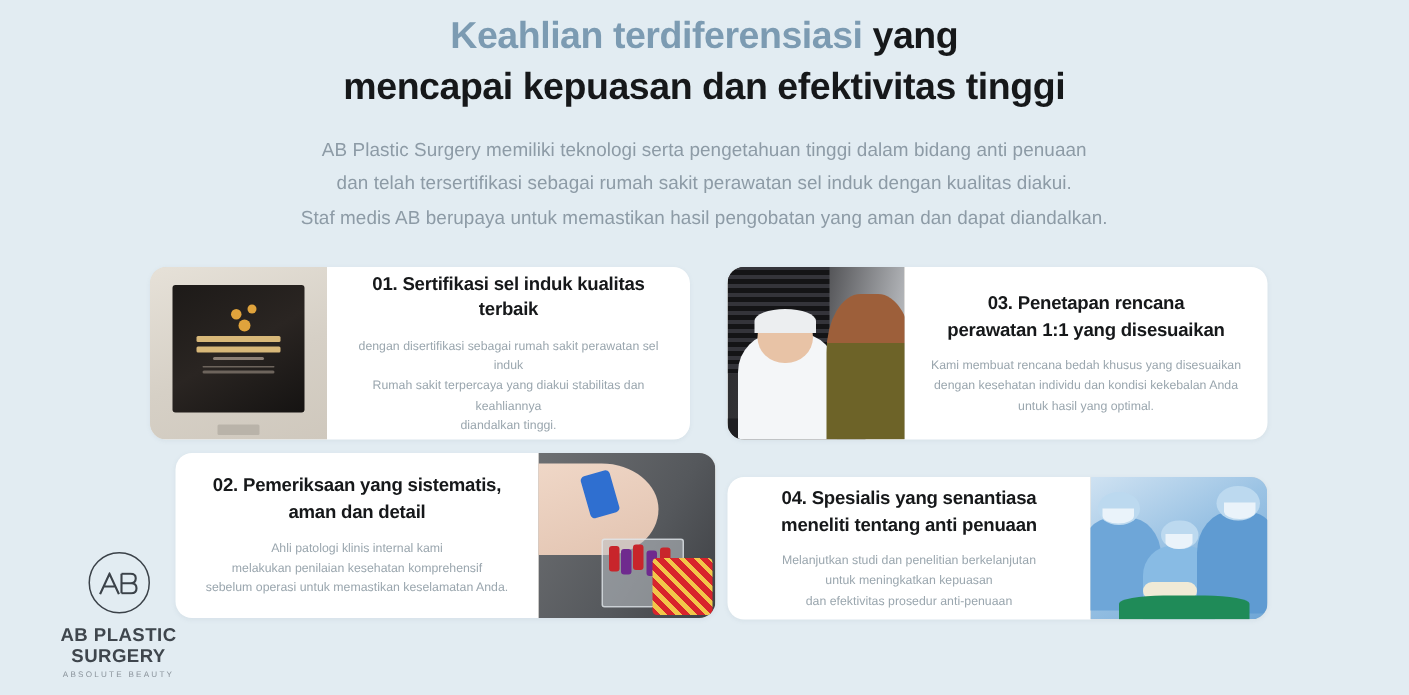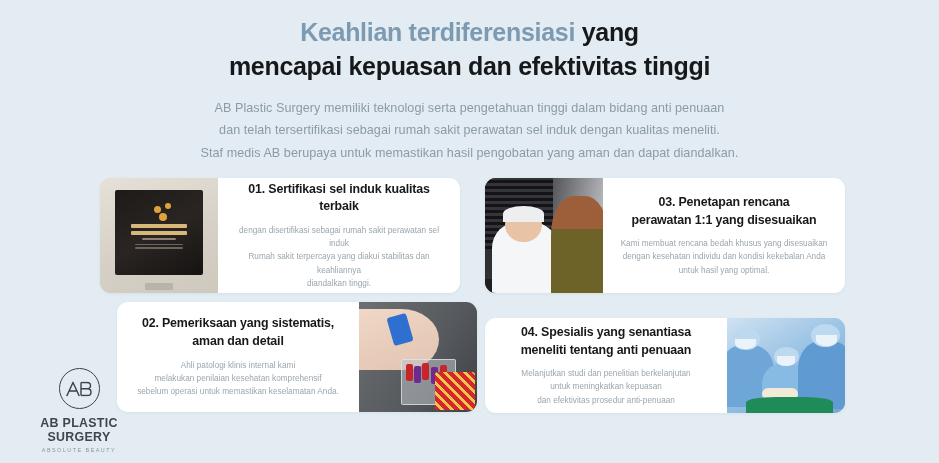--- a/index.html
+++ b/index.html
@@ -11,21 +11,21 @@
   }
 
   body {
     background: #e2ecf2;
     font-family: "Liberation Sans", sans-serif;
     position: relative;
   }
 
   
   .header {
-    padding-top: 16px;
+    padding-top: 8px;
     text-align: center;
   }
 
   .headline {
     font-size: 25px;
     font-weight: bold;
     line-height: 1.34;
     color: #16181a;
     letter-spacing: -0.3px;
   }
@@ -235,21 +235,21 @@
 </head>
 <body>
 
 <div class="header">
   <h1 class="headline">
     <span class="accent">Keahlian terdiferensiasi</span><span> yang</span>
     <span class="headline-line2">mencapai kepuasan dan efektivitas tinggi</span>
   </h1>
   <p class="subcopy">
     <span>AB Plastic Surgery memiliki teknologi serta pengetahuan tinggi dalam bidang anti penuaan</span>
-    <span>dan telah tersertifikasi sebagai rumah sakit perawatan sel induk dengan kualitas meneliti.</span>
+    <span>dan telah tersertifikasi sebagai rumah sakit perawatan sel induk dengan kualitas diakui.</span>
     <span>Staf medis AB berupaya untuk memastikan hasil pengobatan yang aman dan dapat diandalkan.</span>
   </p>
 </div>
 
 <div class="grid">
 
   <div class="card card-1">
     <div class="media">
       <div class="photo p1">
         <div class="plaque">

